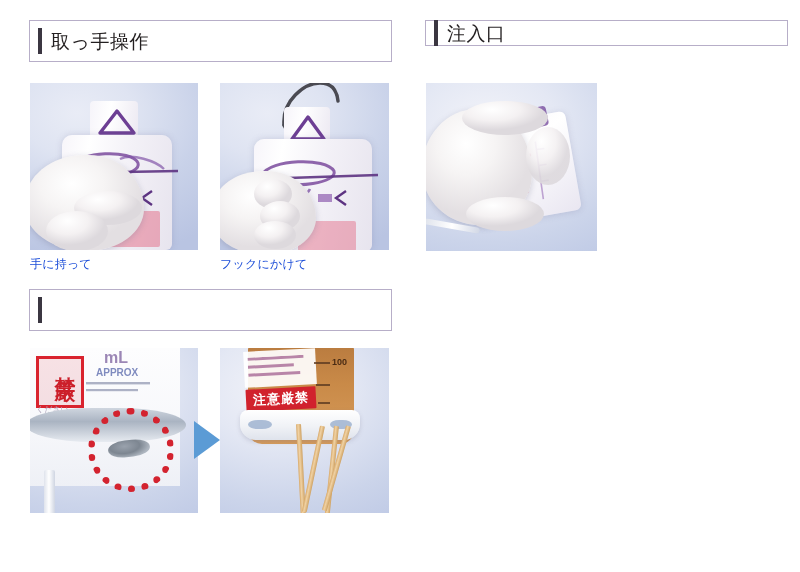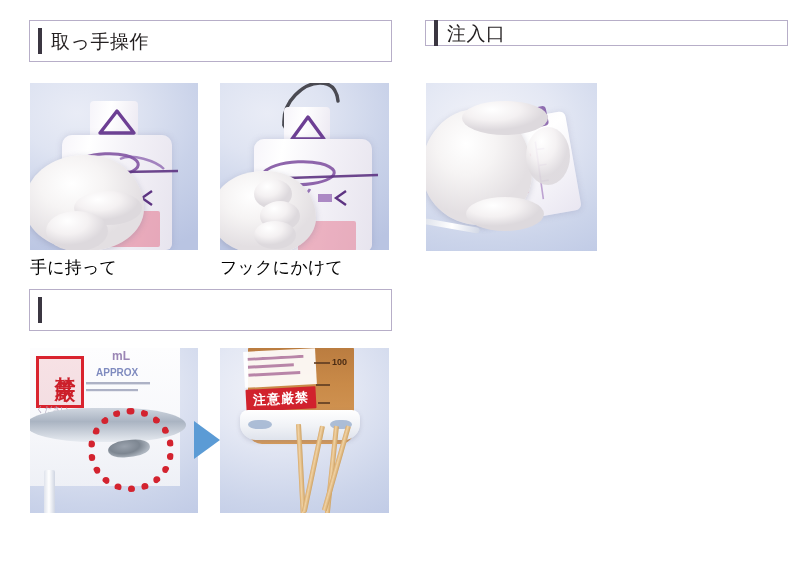--- a/index.html
+++ b/index.html
@@ -202,22 +202,22 @@
   .ph5-stick {
     position: absolute;
     background: linear-gradient(90deg, #d8a96a 0%, #f0d2a4 40%, #cfa263 100%);
     border-radius: 1px;
     transform-origin: top center;
   }
 
   
   .caption {
     position: absolute;
-    font-size: 17px;
-    color: #000000;
+    font-size: 12px;
+    color: #1d4ed8;
     white-space: nowrap;
     letter-spacing: .2px;
   }
 </style>
 </head>
 <body>
 
 <div class="page">
 
   <div class="heading-box" style="left:29px; top:20px; width:363px; height:42px;">
@@ -342,21 +342,21 @@
 
   <div class="photo" style="left:30px; top:348px; width:168px; height:165px;">
     <div class="bg-studio light"></div>
 
     <div class="ph4-bagface" style="left:0; top:0; width:150px; height:138px;"></div>
 
     <div class="ph4-redstamp" style="left:6px; top:8px; width:42px; height:46px;"></div>
     <div class="ph4-redtext" style="left:10px; top:14px; width:36px; font-size:21px; letter-spacing:-2px;
                 writing-mode:vertical-rl; text-orientation:upright; line-height:1.0;">厳禁</div>
 
-    <div class="ph4-graytext" style="left:82px; top:2px; font-size:12px; color:#9b86b5; font-weight:bold;">mL</div>
+    <div class="ph4-graytext" style="left:74px; top:2px; font-size:16px; color:#9b86b5; font-weight:bold;">mL</div>
     <div class="ph4-graytext" style="left:66px; top:20px; font-size:10px; color:#7f8bbf; font-weight:bold;">APPROX</div>
     <svg style="position:absolute; left:56px; top:34px;" width="74" height="20" viewBox="0 0 74 20">
       <g fill="#9aa0b8" opacity=".8">
         <rect x="0" y="0" width="64" height="2.4"></rect>
         <rect x="0" y="7" width="52" height="2.2"></rect>
       </g>
     </svg>
     <div class="ph4-graytext" style="left:6px; top:58px; font-size:8px; color:#b2a8be;">ください</div>
 
     <div class="ph4-seal" style="left:-4px; top:60px; width:160px; height:34px;"></div>

